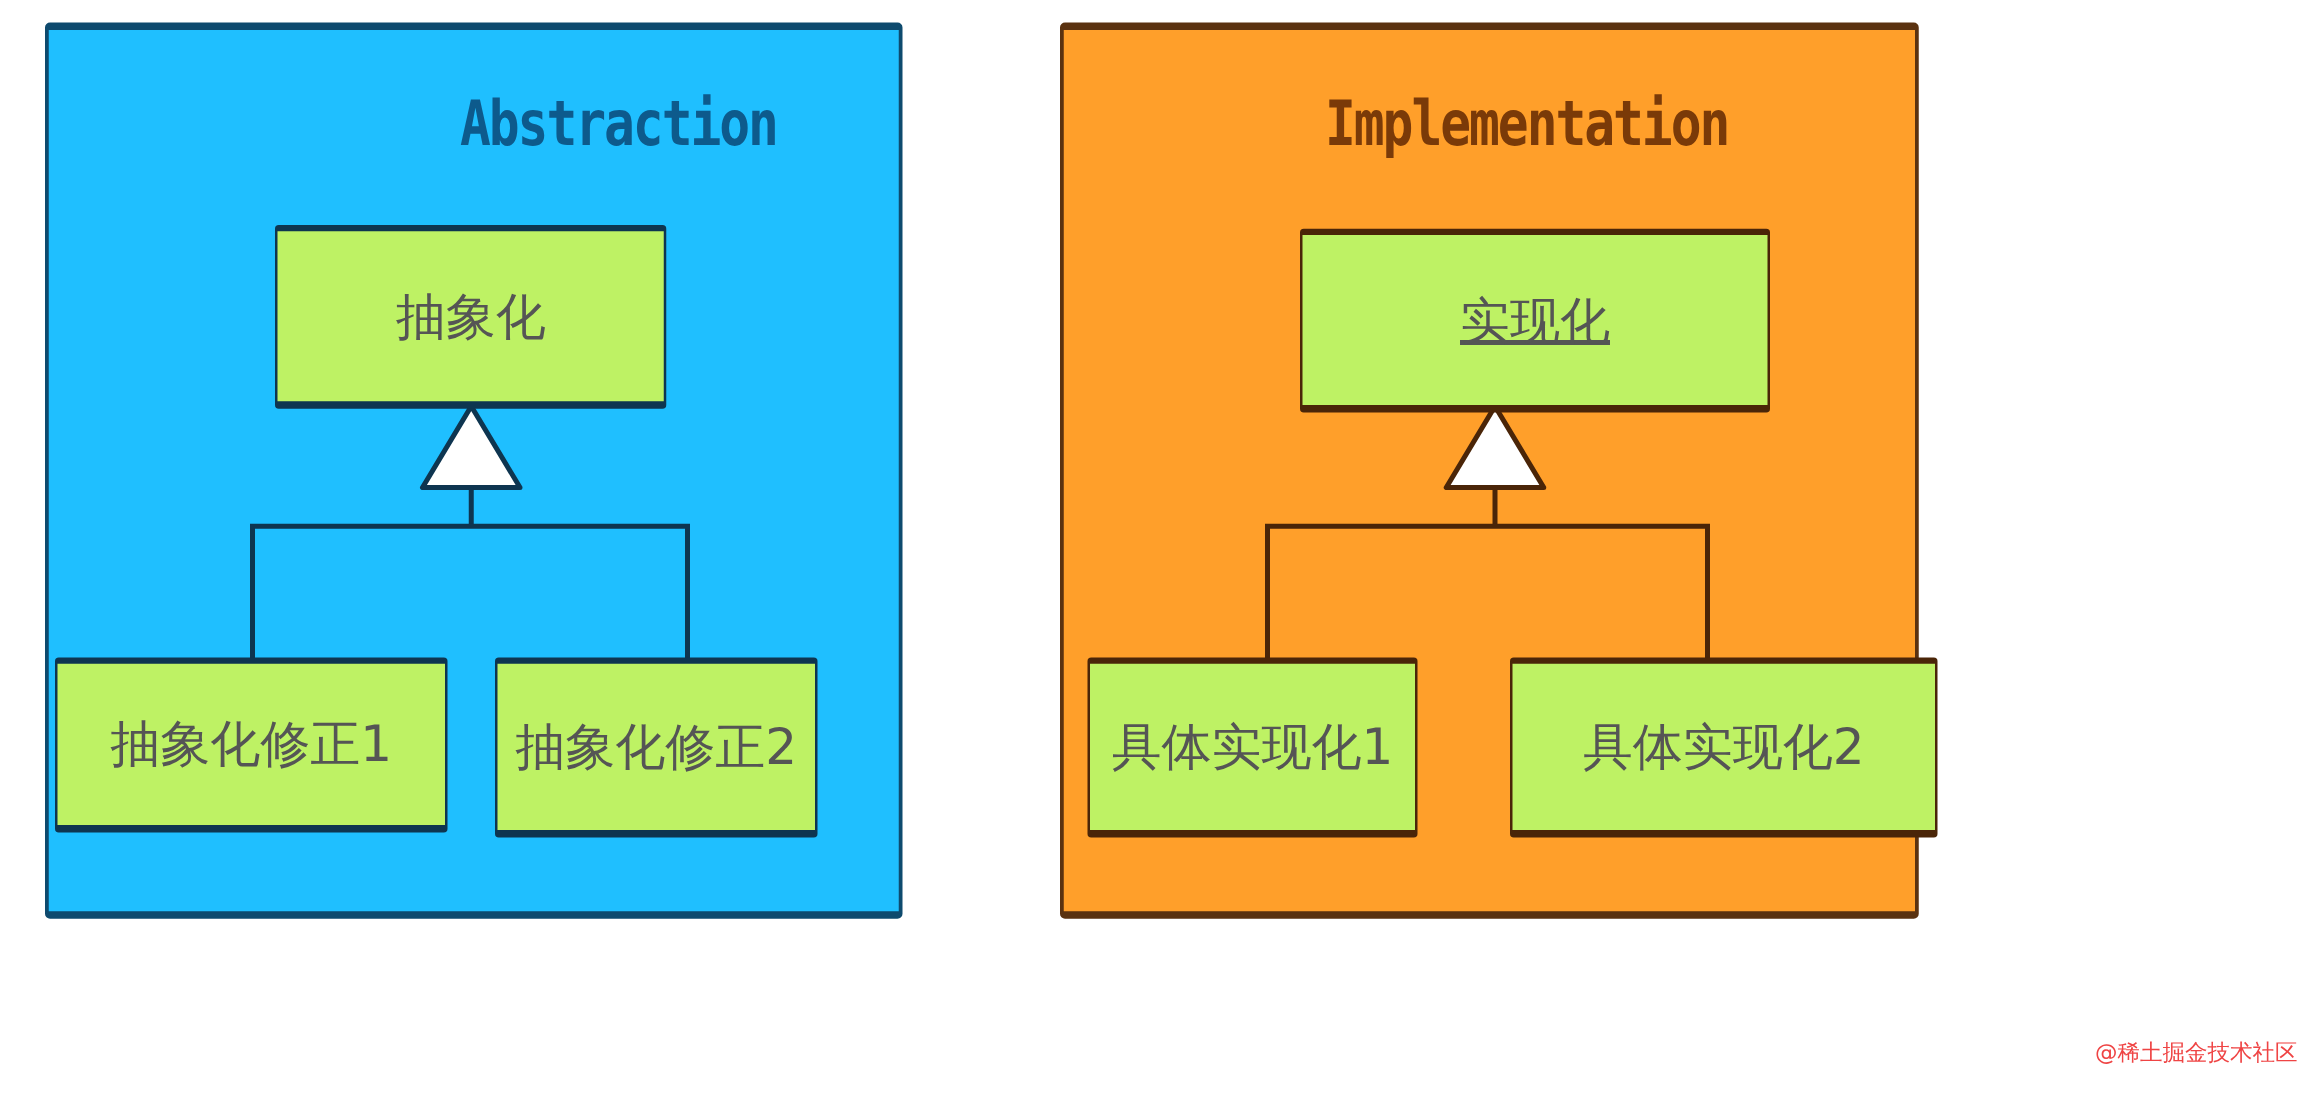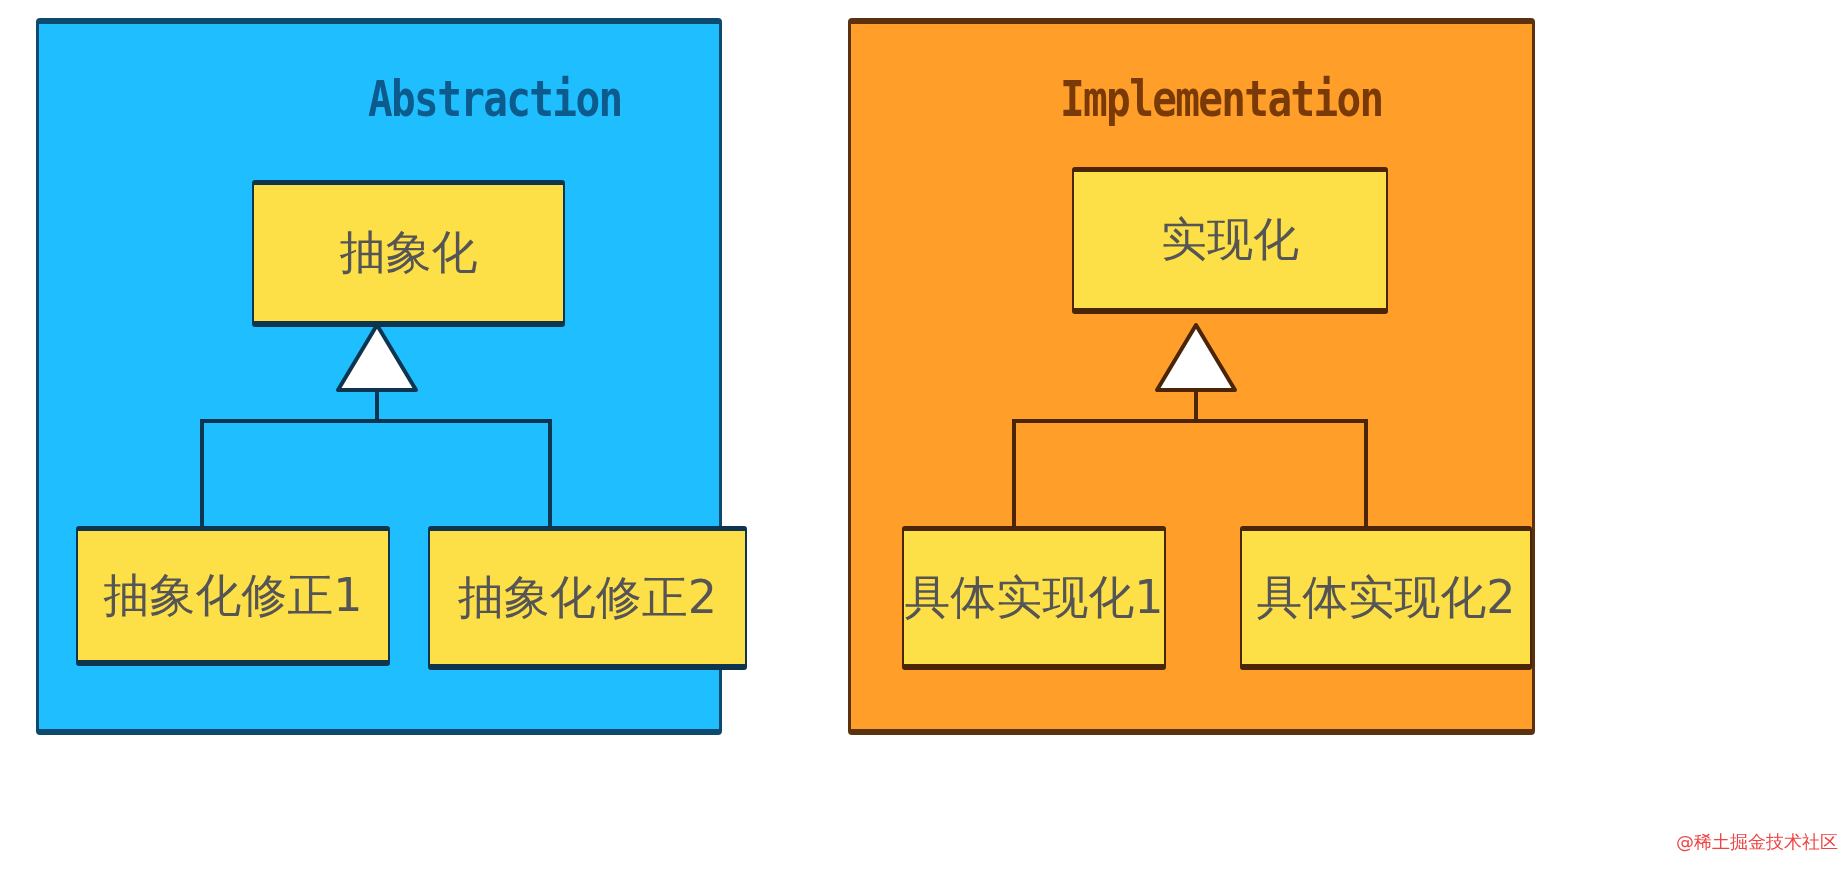--- a/index.html
+++ b/index.html
@@ -15,26 +15,26 @@
     }
     .panel.abs { left: 36px; top: 18px; width: 686px; height: 717px; }
     .panel.impl { left: 848px; top: 18px; width: 687px; height: 717px; }
     .title {
       position: absolute; font-family: "DejaVu Sans Mono", "Liberation Mono", monospace;
       font-size: 50px; font-weight: bold; letter-spacing: -2px;
       transform: scaleX(0.82); transform-origin: left center;
       white-space: nowrap;
     }
     .box {
-      position: absolute; box-sizing: border-box; background: #fde047;
+      position: absolute; box-sizing: border-box; background: #bef264;
       border: 2px solid; border-top-width: 5px; border-bottom-width: 6px;
       border-radius: 3px;
       display: flex; align-items: center; justify-content: center;
       font-family: "DejaVu Sans", sans-serif; color: #555555;
-      font-size: 46px; white-space: nowrap; margin-left: 32px;
+      font-size: 40px; white-space: nowrap;
     }
     svg.conn { position: absolute; left: 0; top: 0; overflow: visible; }
     .watermark {
       position: absolute; left: 1676px; top: 830px;
       font-size: 18px; color: #ef4444; white-space: nowrap;
       font-family: "DejaVu Sans", sans-serif;
     }
   </style>
 </head>
 <body>
@@ -43,28 +43,28 @@
 <div class="title" style="left:368px;top:70px;color:#0d5a8c;">Abstraction</div>
 
 <svg class="conn" width="1844" height="880">
   <polygon points="377,325 338,390 416,390" fill="#ffffff" stroke="#0e3550" stroke-width="4" stroke-linejoin="round"></polygon>
   <line x1="377" y1="390" x2="377" y2="421" stroke="#0e3550" stroke-width="4"></line>
   <polyline points="202,528 202,421 550,421 550,528" fill="none" stroke="#0e3550" stroke-width="4"></polyline>
 </svg>
 
 <div class="box" style="left:220px;top:180px;width:313px;height:147px;border-color:#0e3550;">抽象化</div>
 <div class="box" style="left:44px;top:526px;width:314px;height:140px;border-color:#0e3550;">抽象化修正1</div>
-<div class="box" style="left:396px;top:526px;width:319px;height:144px;border-color:#0e3550;">抽象化修正2</div>
+<div class="box" style="left:396px;top:526px;width:258px;height:144px;border-color:#0e3550;">抽象化修正2</div>
 
 <div class="panel impl" style="background:#ff9f2a;border-color:#5a3210;"></div>
 <div class="title" style="left:1060px;top:70px;color:#7a3a08;">Implementation</div>
 
 <svg class="conn" width="1844" height="880">
   <polygon points="1196,325 1157,390 1235,390" fill="#ffffff" stroke="#4a2508" stroke-width="4" stroke-linejoin="round"></polygon>
   <line x1="1196" y1="390" x2="1196" y2="421" stroke="#4a2508" stroke-width="4"></line>
   <polyline points="1014,528 1014,421 1366,421 1366,528" fill="none" stroke="#4a2508" stroke-width="4"></polyline>
 </svg>
 
-<div class="box" style="left:1040px;top:167px;width:316px;height:147px;border-color:#4a2508;">实现化</div>
+<div class="box" style="left:1040px;top:183px;width:376px;height:147px;border-color:#4a2508;text-decoration:underline;">实现化</div>
 <div class="box" style="left:870px;top:526px;width:264px;height:144px;border-color:#4a2508;">具体实现化1</div>
-<div class="box" style="left:1208px;top:526px;width:292px;height:144px;border-color:#4a2508;">具体实现化2</div>
+<div class="box" style="left:1208px;top:526px;width:342px;height:144px;border-color:#4a2508;">具体实现化2</div>
 
 <div class="watermark">@稀土掘金技术社区</div>
 
 </body></html>

